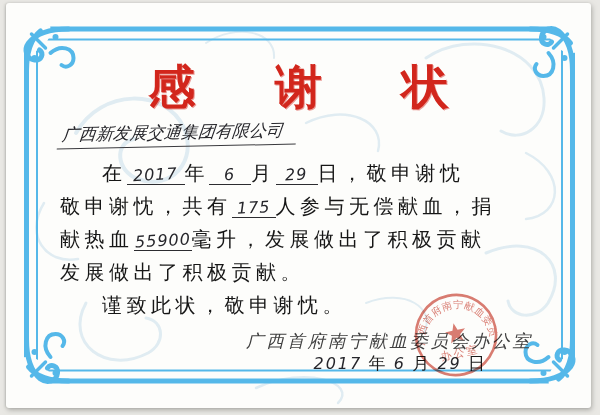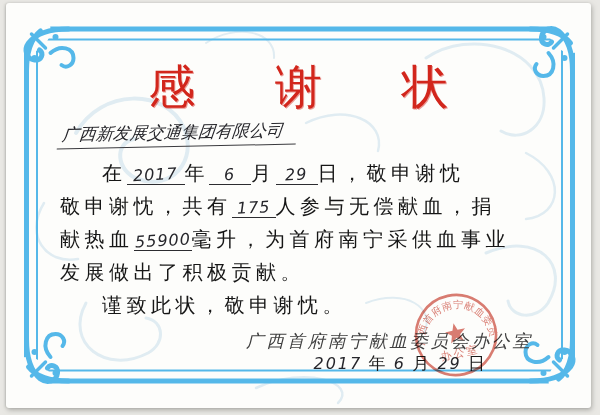--- a/index.html
+++ b/index.html
@@ -12,21 +12,21 @@
   .paper{
     position:absolute;left:6px;top:3px;width:585px;height:405px;
     background:#fdfdfb;
     border-radius:3px;
     box-shadow:1px 2px 5px rgba(120,120,115,.55), -1px 0 2px rgba(150,150,145,.35);
   }
   .frame-svg{position:absolute;left:0;top:0;width:585px;height:405px;}
   .title{
     position:absolute;left:0;top:53px;width:100%;
     text-align:center;
-    font-size:47px;font-weight:normal;
+    font-size:47px;font-weight:bold;
     color:#d2261c;
     letter-spacing:34px;
     text-shadow:1px 1px 0 rgba(210,38,28,.45);
   }
   .title span{display:inline-block;margin-right:-34px;}
   .hand{
     font-family:"DejaVu Sans",sans-serif;
     font-style:italic;
     color:#26262b;
   }
@@ -134,21 +134,21 @@
 
   <div class="bodyline indent" style="top:157px">
     <span>在</span><span class="blank w-year"><span class="hand">2017</span></span><span>年</span><span class="blank w-month"><span class="hand">6</span></span><span>月</span><span class="blank w-day"><span class="hand">29</span></span><span>日，敬申谢忱</span>
   </div>
 
   <div class="bodyline" style="top:190px">
     <span>敬申谢忱，共有</span><span class="blank w-count"><span class="hand">175</span></span><span>人参与无偿献血，捐</span>
   </div>
 
   <div class="bodyline" style="top:223px">
-    <span>献热血</span><span class="blank w-volume"><span class="hand">55900</span></span><span>毫升，为首府南宁采供血事业</span>
+    <span>献热血</span><span class="blank w-volume"><span class="hand">55900</span></span><span>毫升，发展做出了积极贡献</span>
   </div>
 
   <div class="bodyline indent" style="top:289px">
     <span>谨致此状，敬申谢忱。</span>
   </div>
 
   <div class="bodyline" style="top:256px">
     <span>发展做出了积极贡献。</span>
   </div>
 

